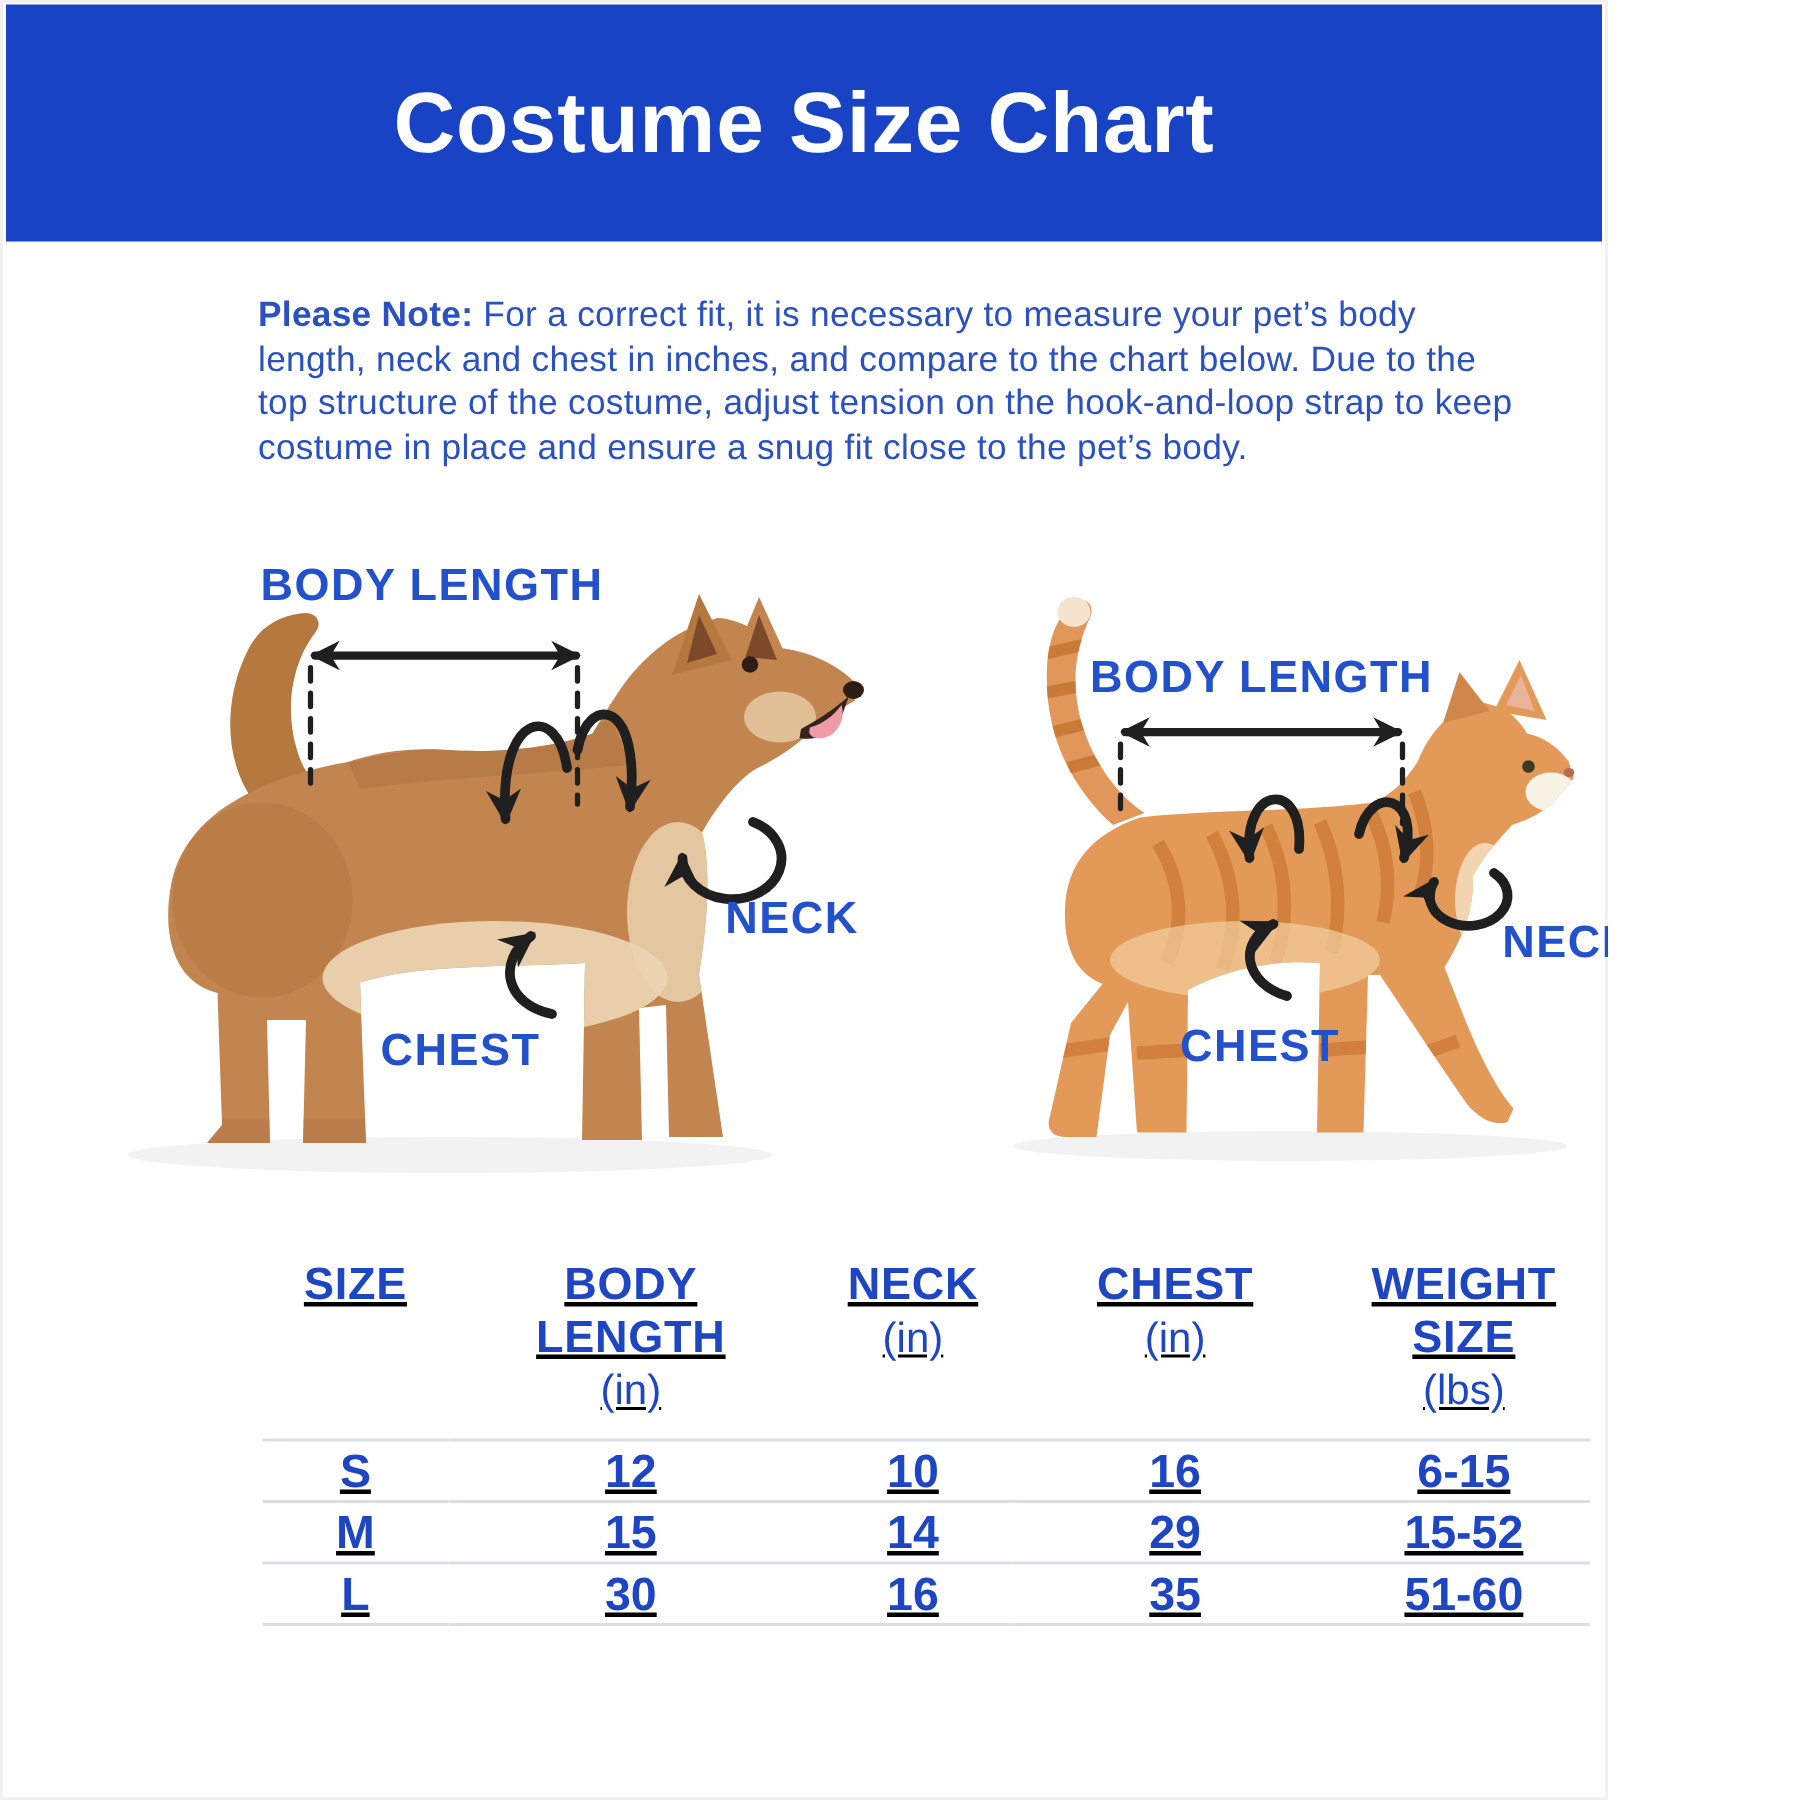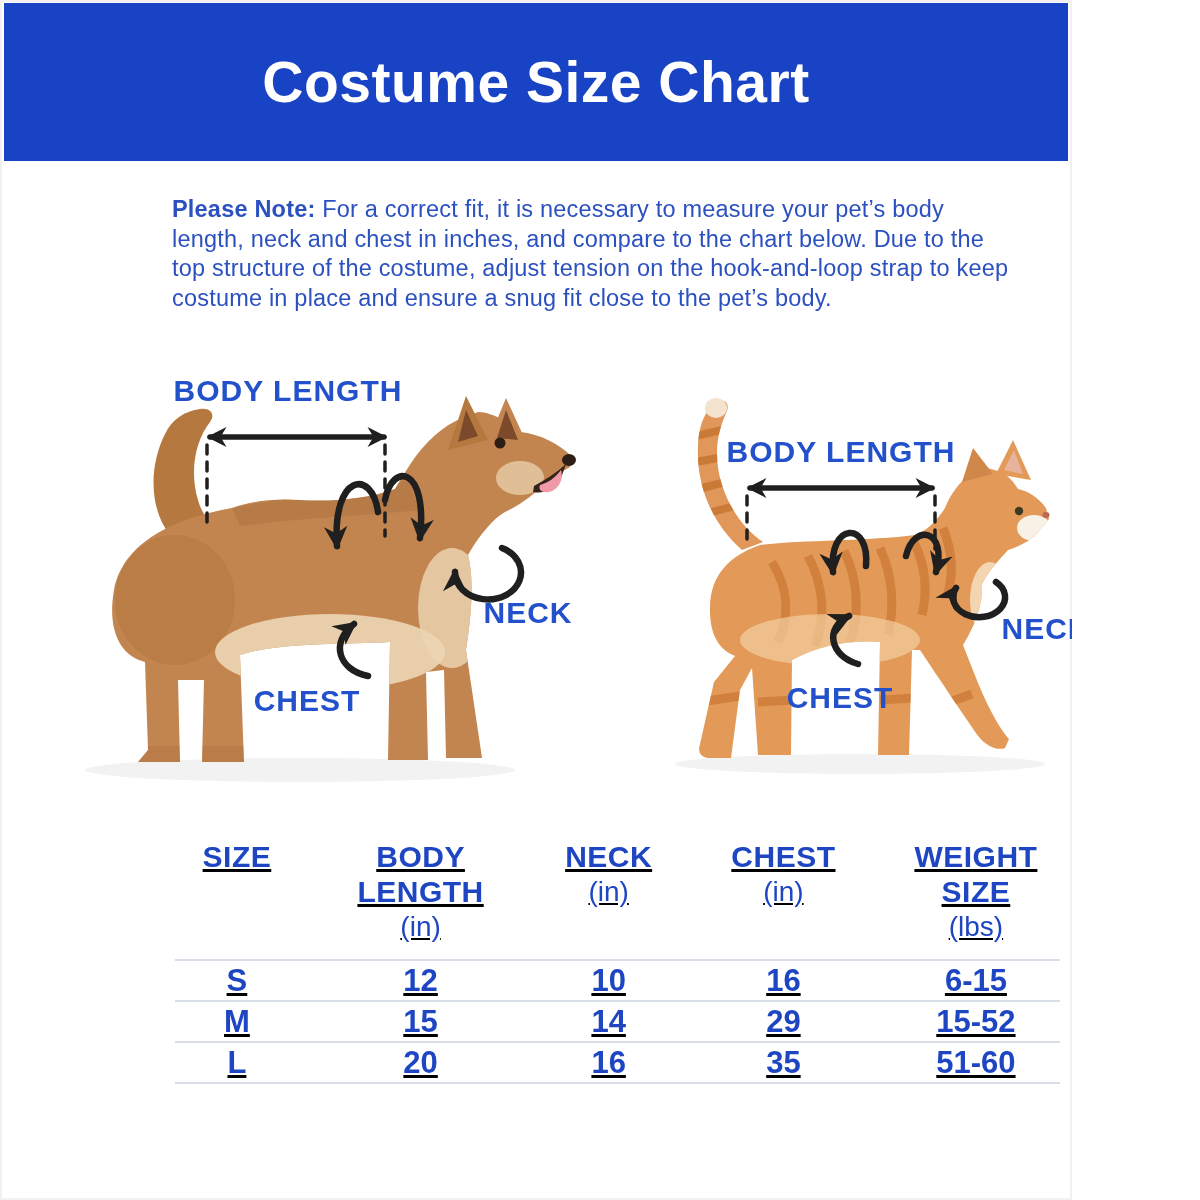--- a/index.html
+++ b/index.html
@@ -258,21 +258,21 @@
         </tr>
         <tr>
           <td>M</td>
           <td>15</td>
           <td>14</td>
           <td>29</td>
           <td>15-52</td>
         </tr>
         <tr>
           <td>L</td>
-          <td>20</td>
+          <td>30</td>
           <td>16</td>
           <td>35</td>
           <td>51-60</td>
         </tr>
       </tbody>
     </table>
   </section>
 
 </div>
 

